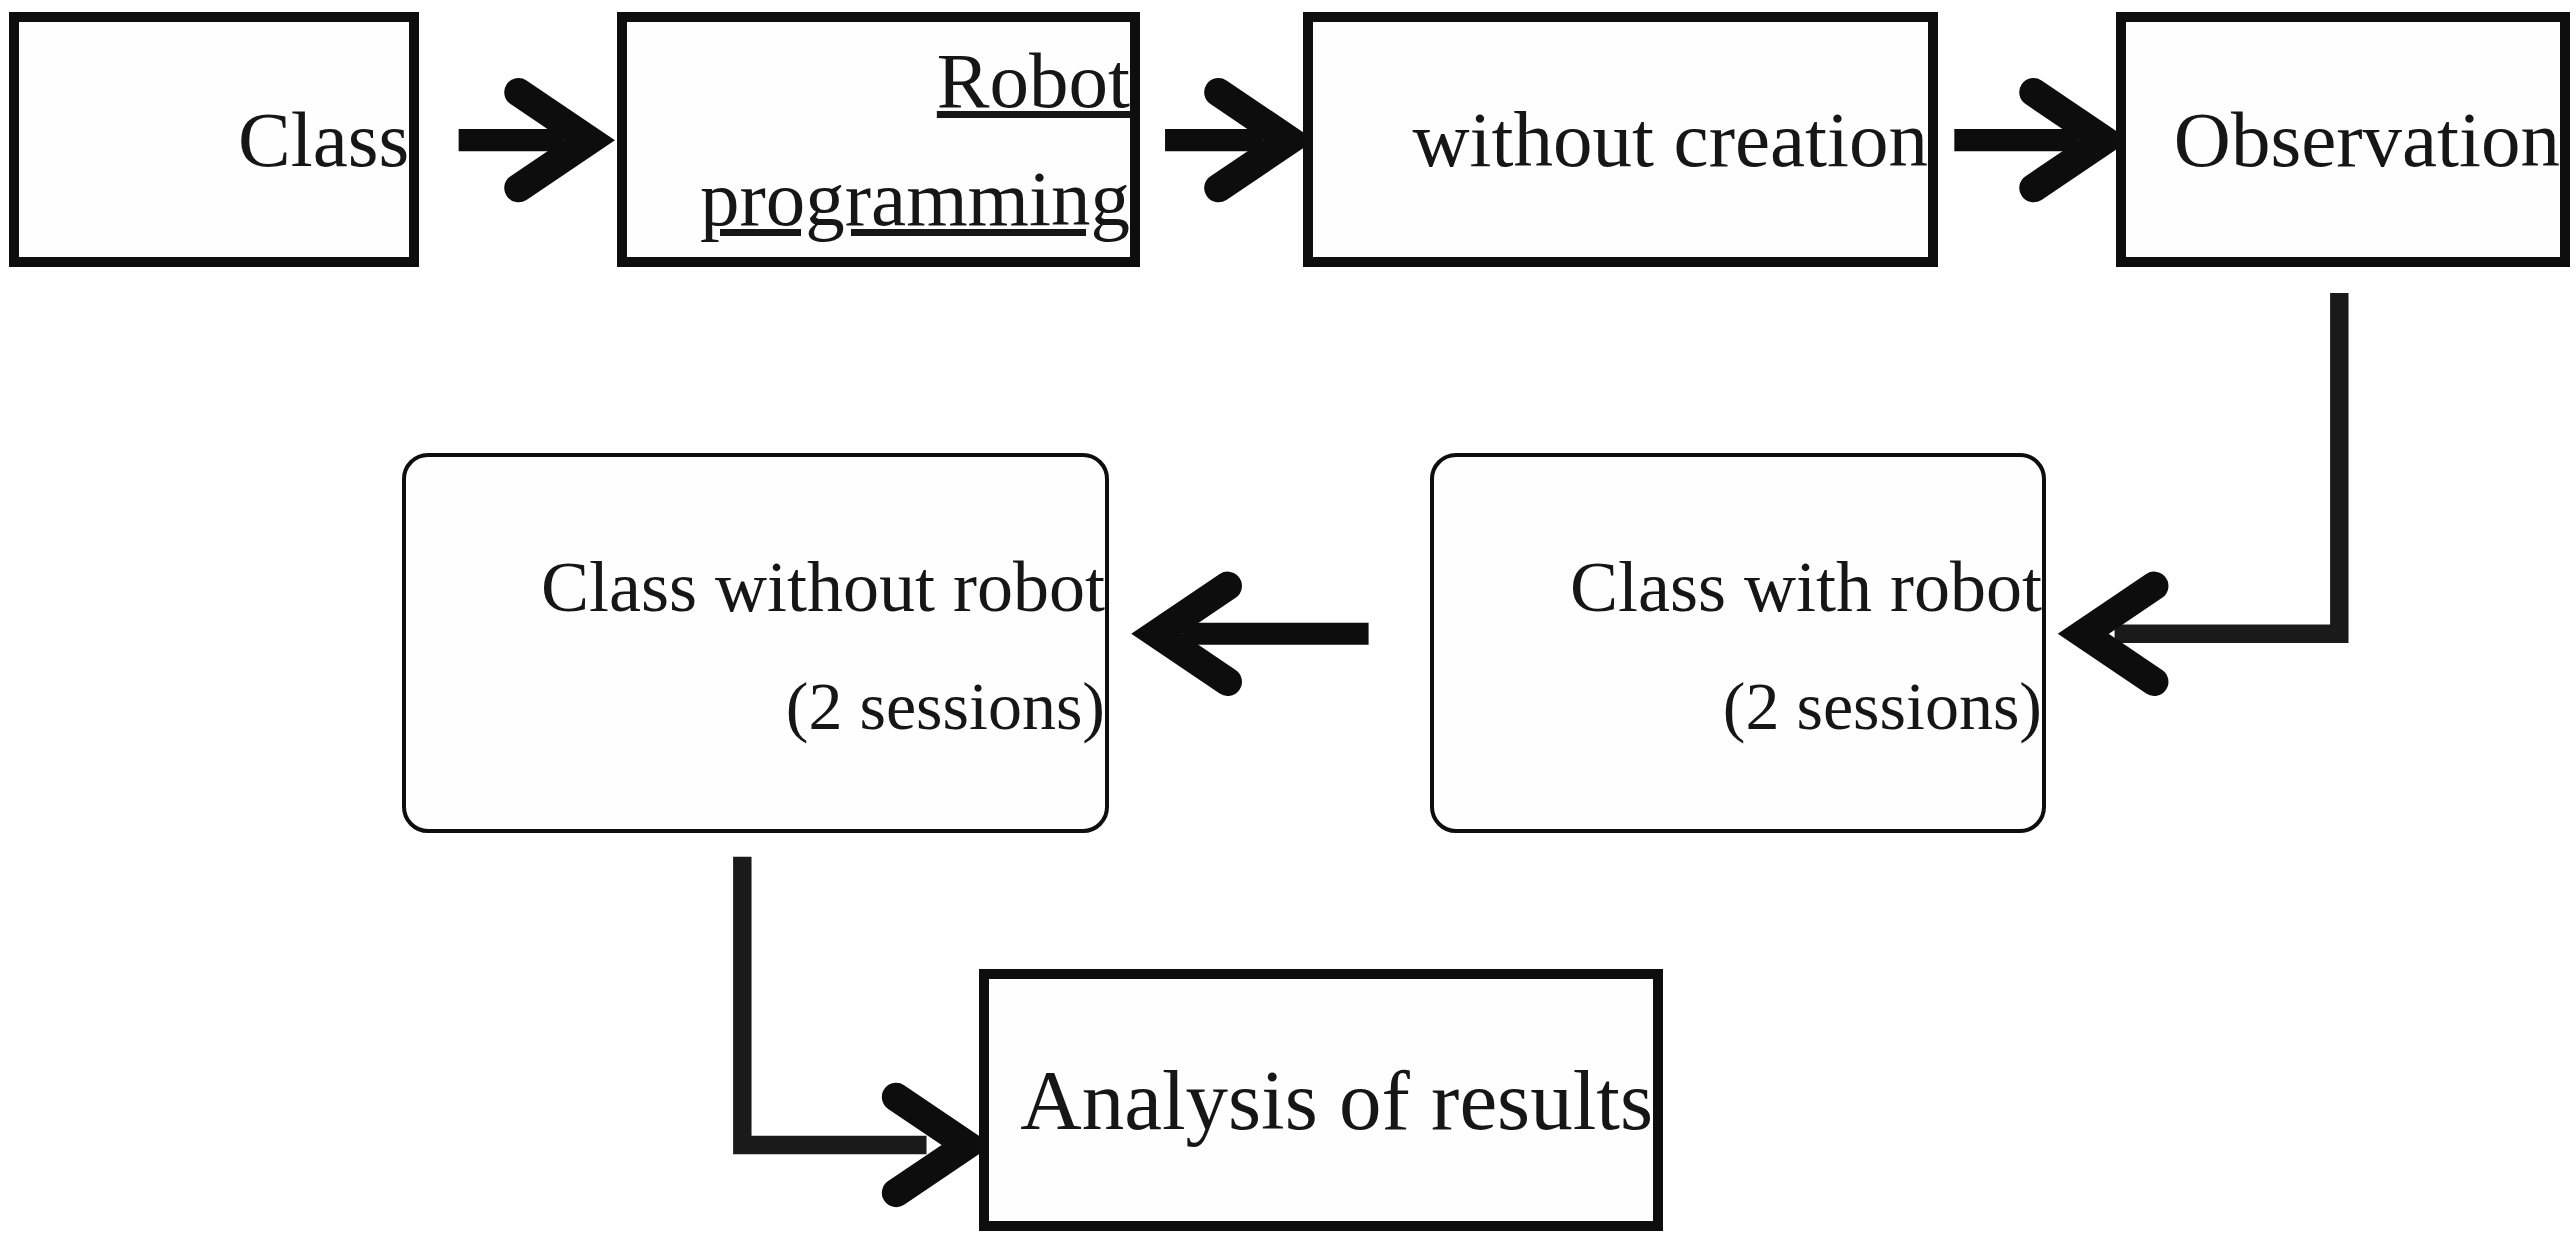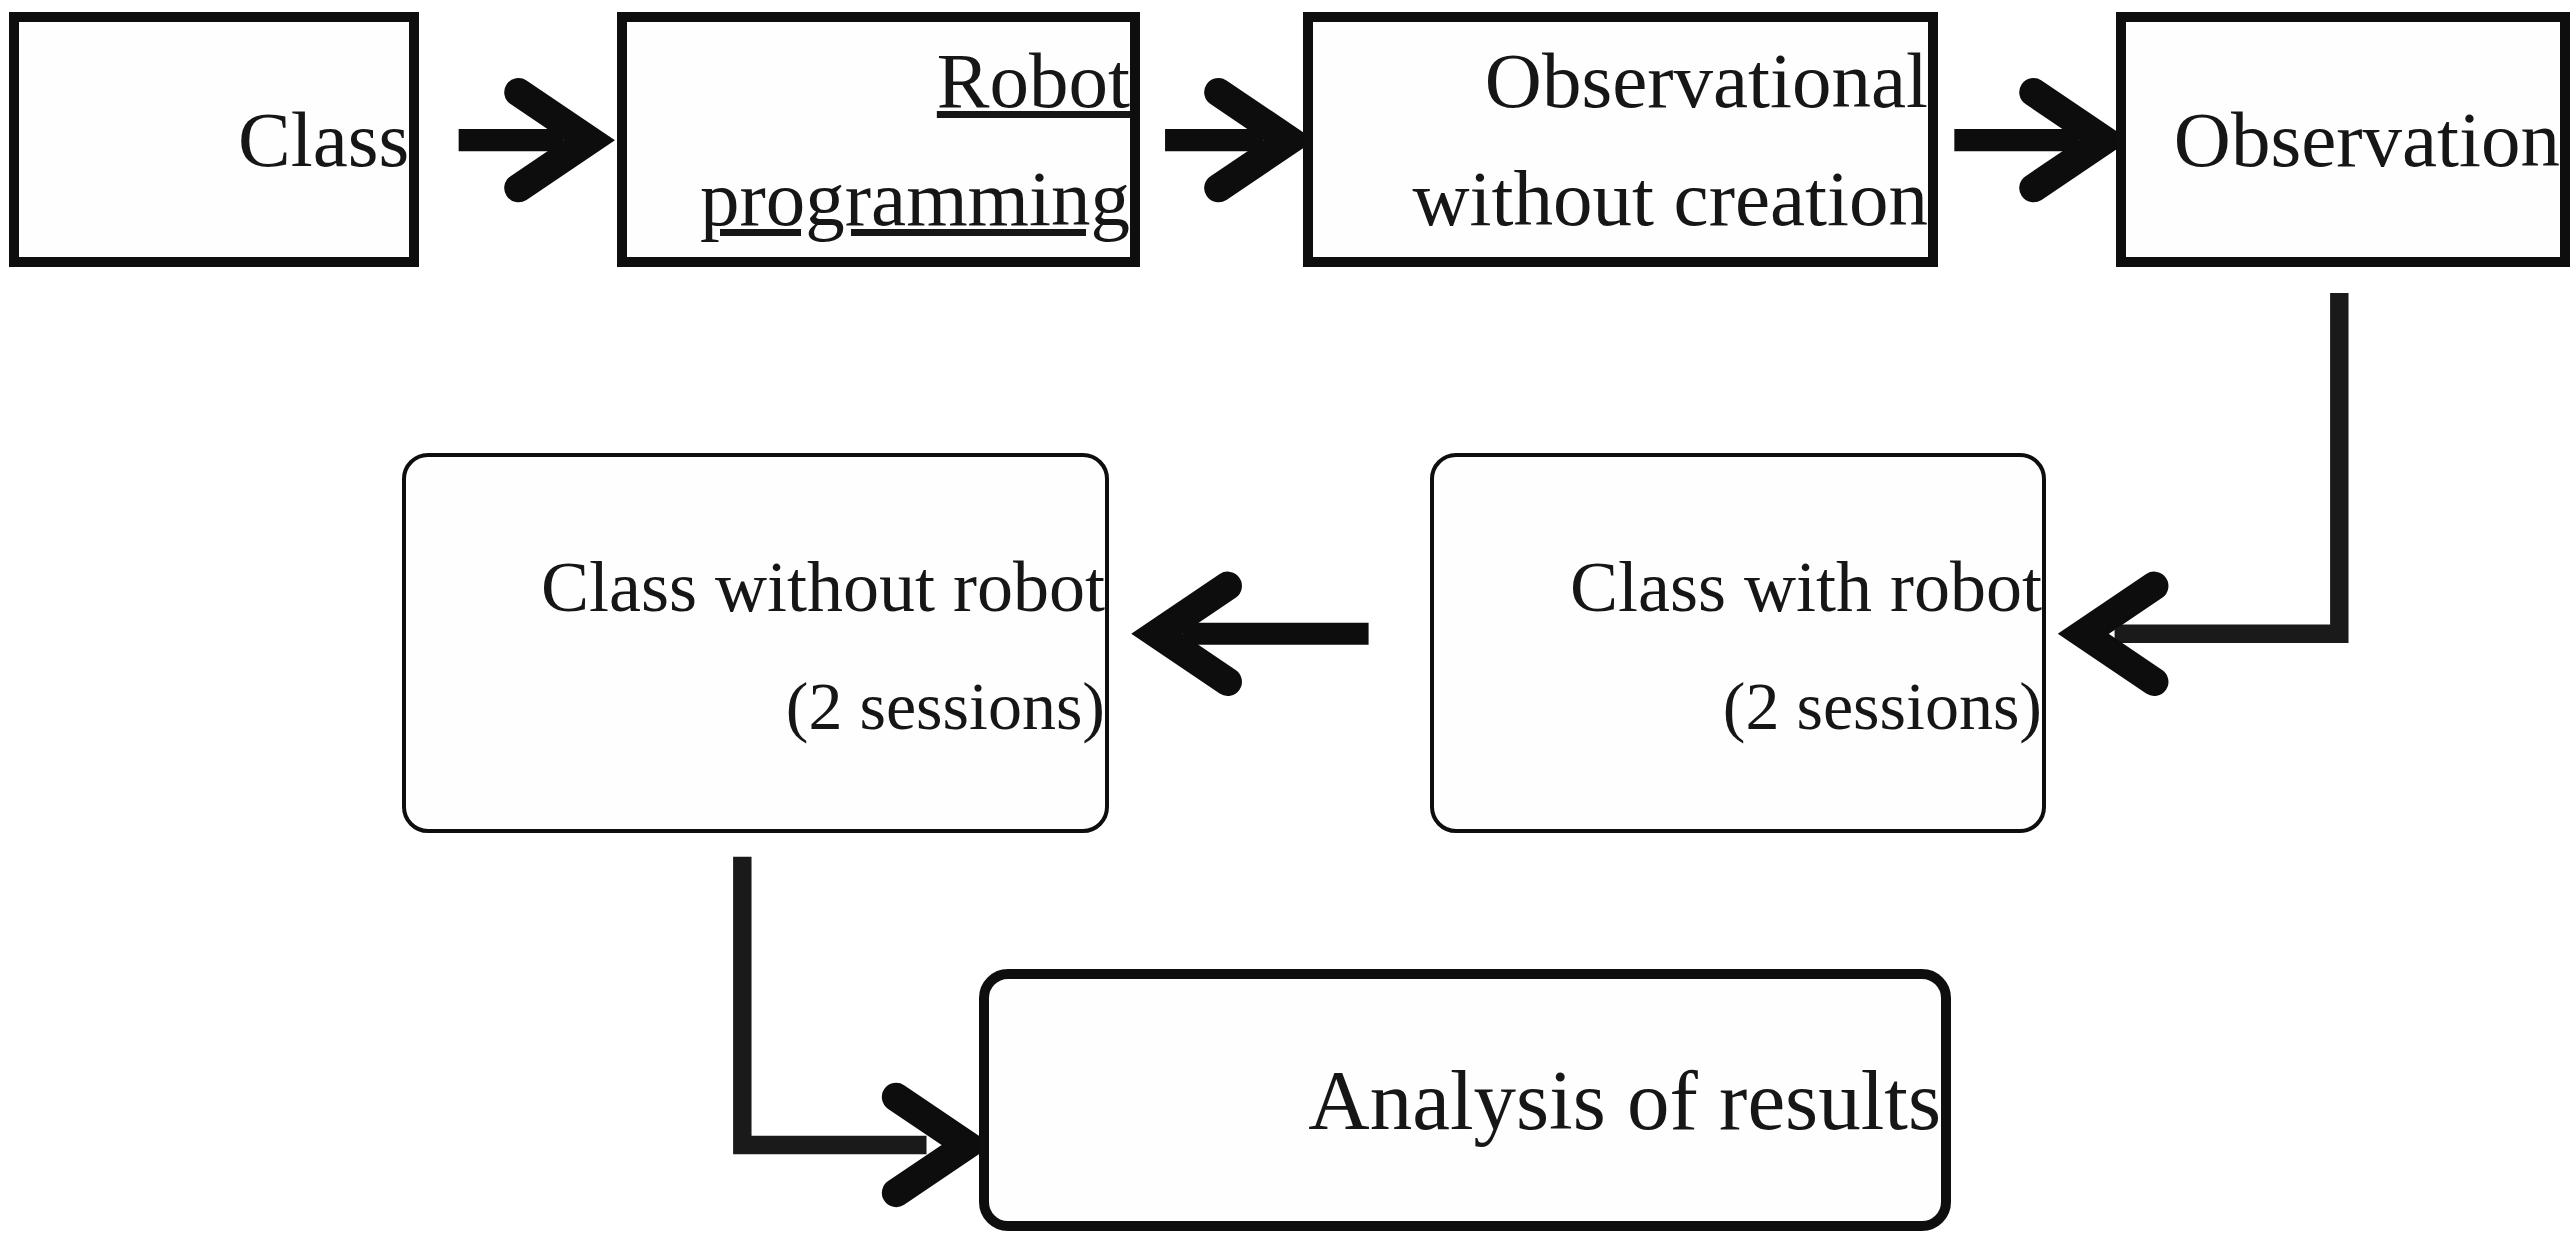--- a/index.html
+++ b/index.html
@@ -40,21 +40,21 @@
   #node-observational-protocol    { left: 1303px; top: 12px;  width: 635px; height: 255px; }
   #node-observation-results       { left: 2116px; top: 12px;  width: 454px; height: 255px; }
 
   #node-class-without-robot,
   #node-class-with-robot          { top: 453px; height: 380px; }
   #node-class-without-robot       { left: 402px;  width: 707px; }
   #node-class-with-robot          { left: 1430px; width: 616px; }
   .node.rounded .line1 { font-size: 72px; line-height: 127px; }
   .node.rounded .line2 { font-size: 68px; line-height: 111px; }
 
-  #node-analysis-of-results       { left: 979px; top: 969px; width: 972px; height: 262px; font-size: 85px; line-height: 111px; border-radius: 29px; }
+  #node-analysis-of-results       { left: 979px; top: 969px; width: 684px; height: 262px; font-size: 85px; line-height: 111px; }
 
   svg.connectors {
     position: absolute;
     left: 0; top: 0;
     width: 2576px;
     height: 1240px;
     pointer-events: none;
   }
   svg .shaft {
     fill: none;
@@ -112,21 +112,20 @@
   <div class="node process top-row" id="node-class-planning">
     <span class="line">Class</span>
   </div>
 
   <div class="node process top-row" id="node-robot-programming">
     <span class="line">Robot</span>
     <span class="line">programming</span>
   </div>
 
   <div class="node process top-row" id="node-observational-protocol">
-    <span class="line">Observational</span>
     <span class="line">without creation</span>
   </div>
 
   <div class="node process top-row" id="node-observation-results">
     <span class="line">Observation</span>
   </div>
 
   <div class="node rounded" id="node-class-without-robot">
     <span class="line line1">Class without robot</span>
     <span class="line line2">(2 sessions)</span>

